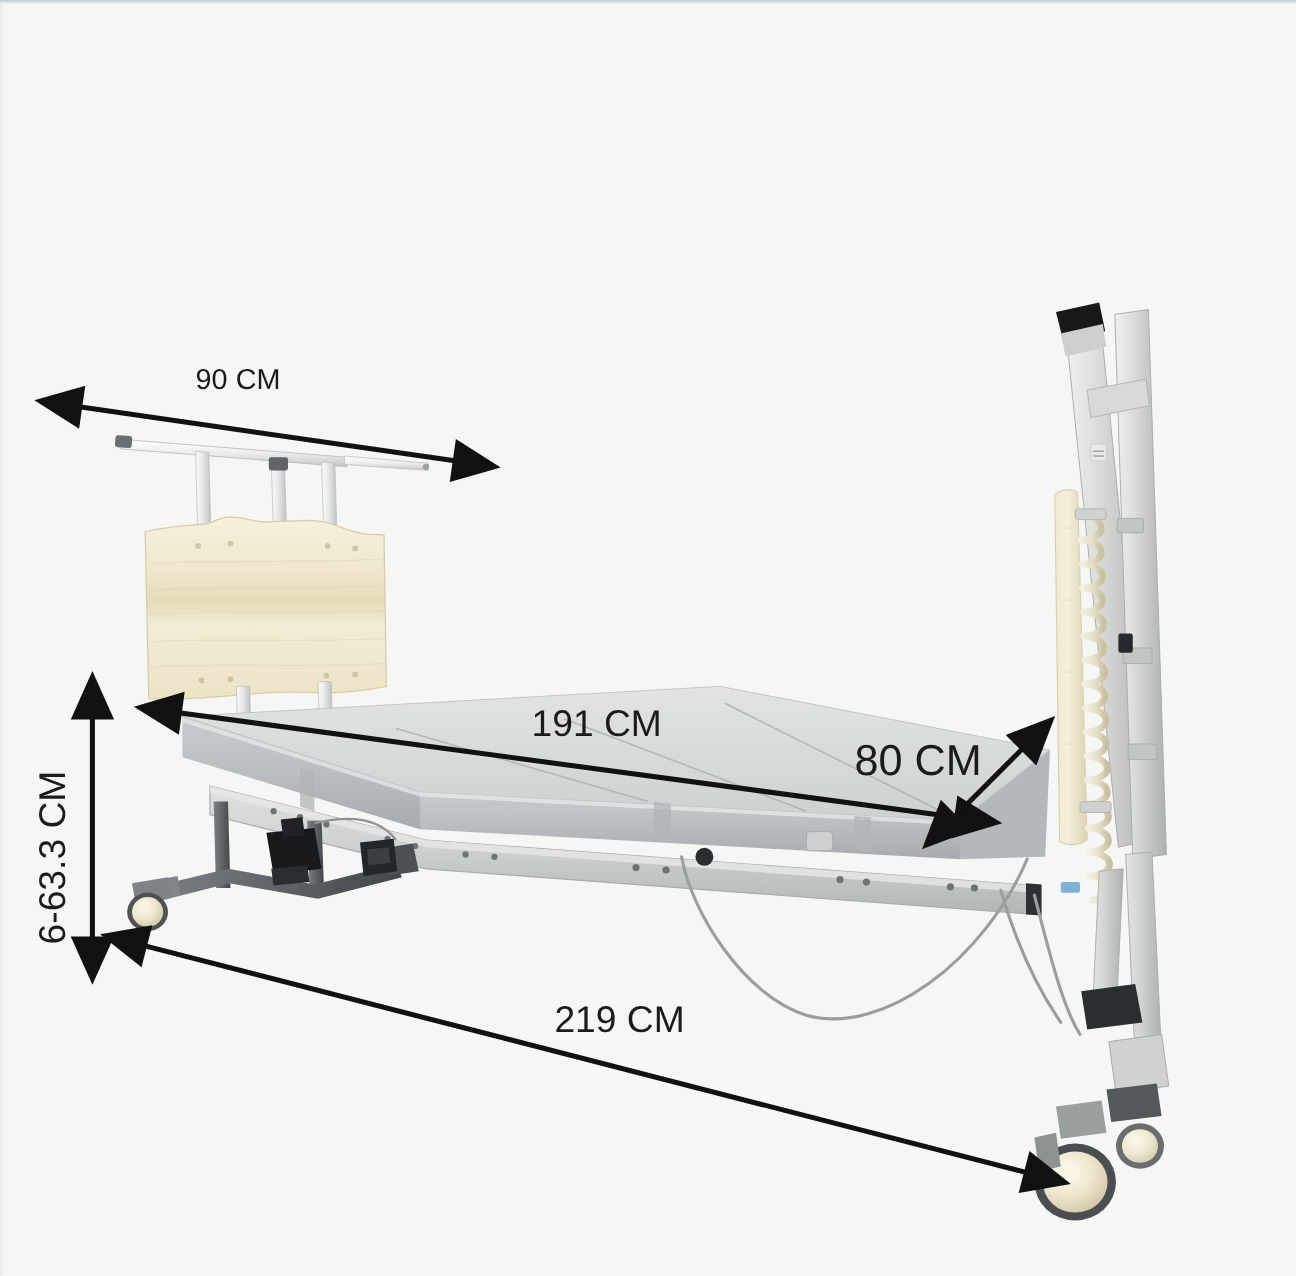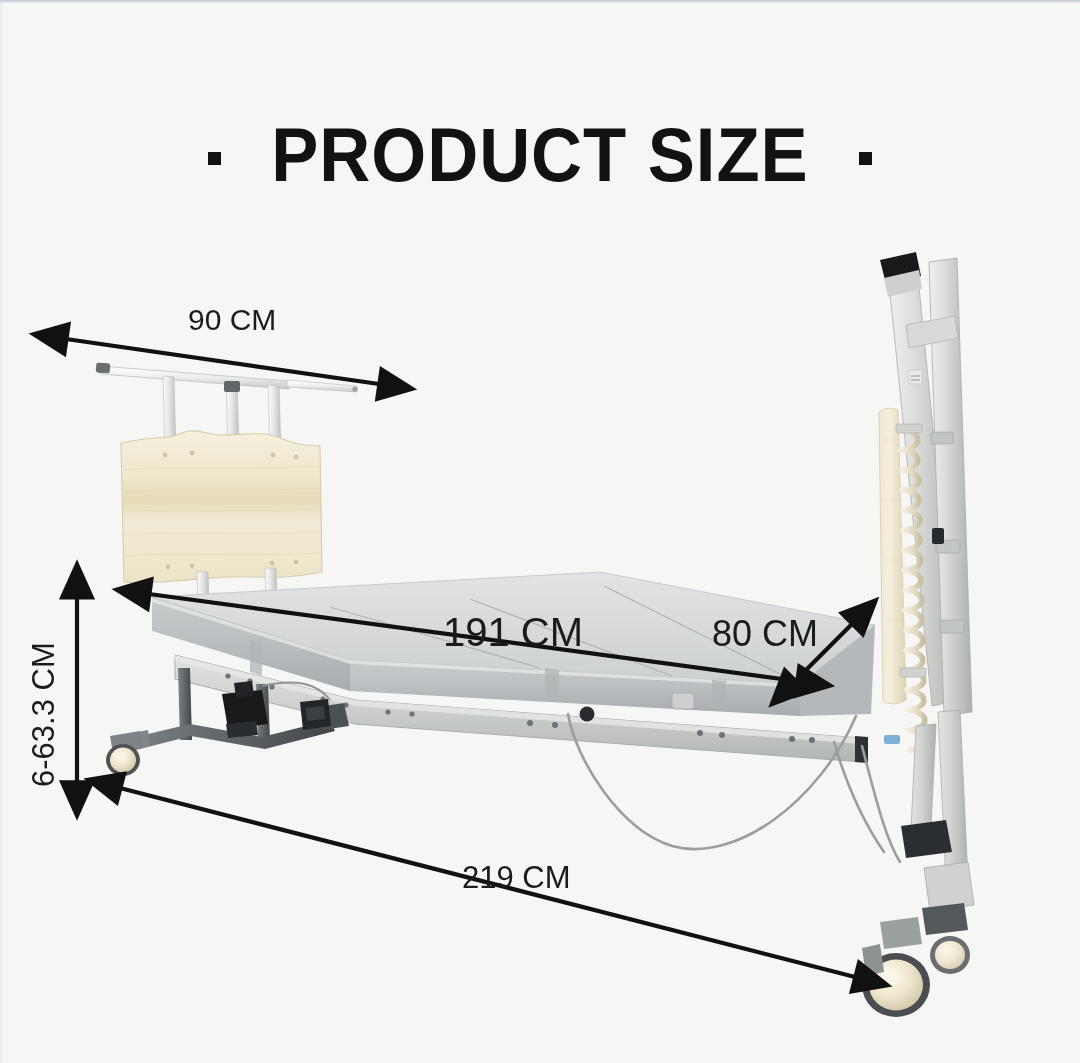--- a/index.html
+++ b/index.html
@@ -84,46 +84,41 @@
   }
 
   
   .dim-label {
     position: absolute;
     font-family: "Liberation Sans", sans-serif;
     font-weight: normal;
     color: #1b1b1b;
     white-space: nowrap;
   }
-  .dim-90  { left: 188px; top: 303px; font-size: 30px; }
-  .dim-191 { left: 443px; top: 610px; font-size: 40px; }
+  .dim-90  { left: 163px; top: 303px; font-size: 24px; }
+  .dim-191 { left: 443px; top: 585px; font-size: 31px; }
   .dim-80  { left: 712px; top: 613px; font-size: 36px; }
-  .dim-219 { left: 462px; top: 860px; font-size: 31px; }
+  .dim-219 { left: 462px; top: 832px; font-size: 31px; }
   .dim-height {
     left: 26px;
     top: 611px;
     font-size: 31px;
     transform: rotate(-90deg);
     transform-origin: left top;
     translate: 0 176px;
   }
 </style>
 </head>
 <body>
 
 <div id="page">
 
   <div class="top-rule"></div>
   <div class="left-rule"></div>
 
-  <div class="title-row">
-    <span class="title-dot"></span>
-    <span class="title-text">PRODUCT SIZE</span>
-    <span class="title-dot"></span>
-  </div>
 
   <div class="stage">
     <svg viewBox="0 0 1080 1063" xmlns="http://www.w3.org/2000/svg">
       <defs>
         <linearGradient id="gFrame" x1="0" y1="0" x2="0" y2="1">
           <stop offset="0%" stop-color="#e0e2df"></stop>
           <stop offset="45%" stop-color="#cfd2cf"></stop>
           <stop offset="100%" stop-color="#b3b7b4"></stop>
         </linearGradient>
         <linearGradient id="gFrameV" x1="0" y1="0" x2="1" y2="0">

